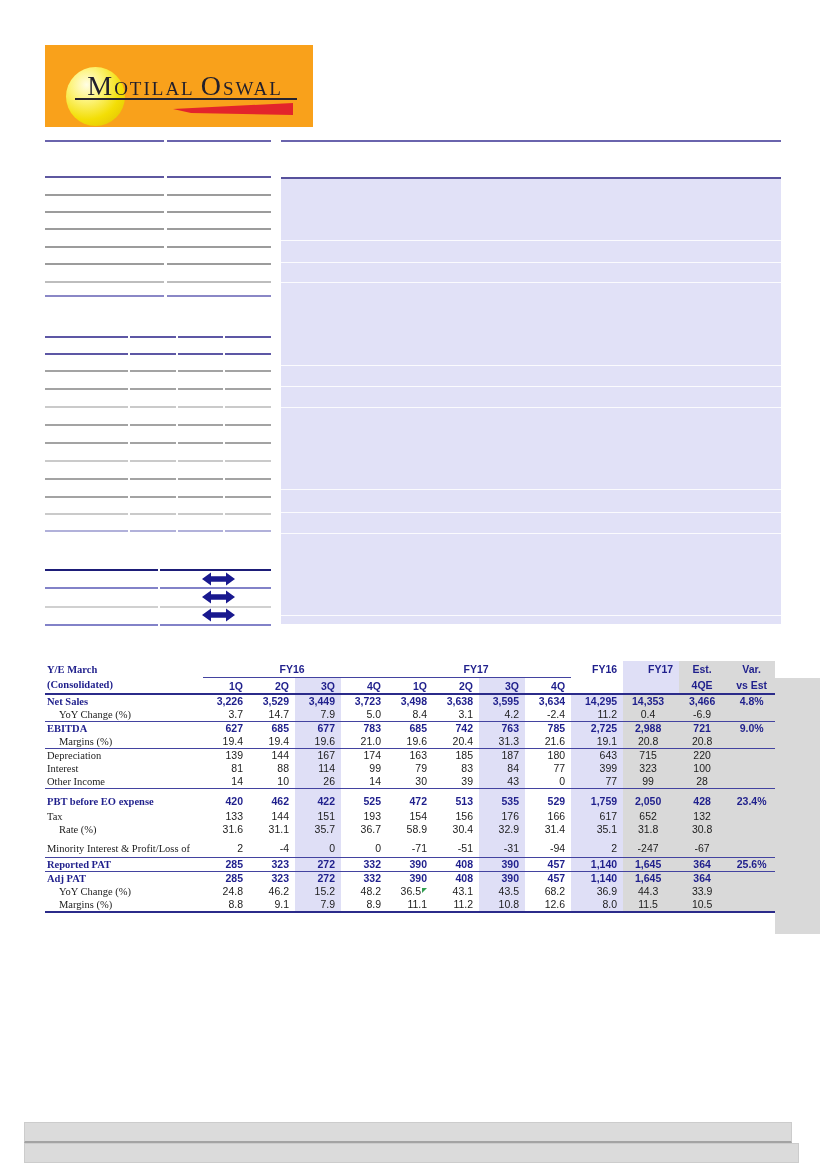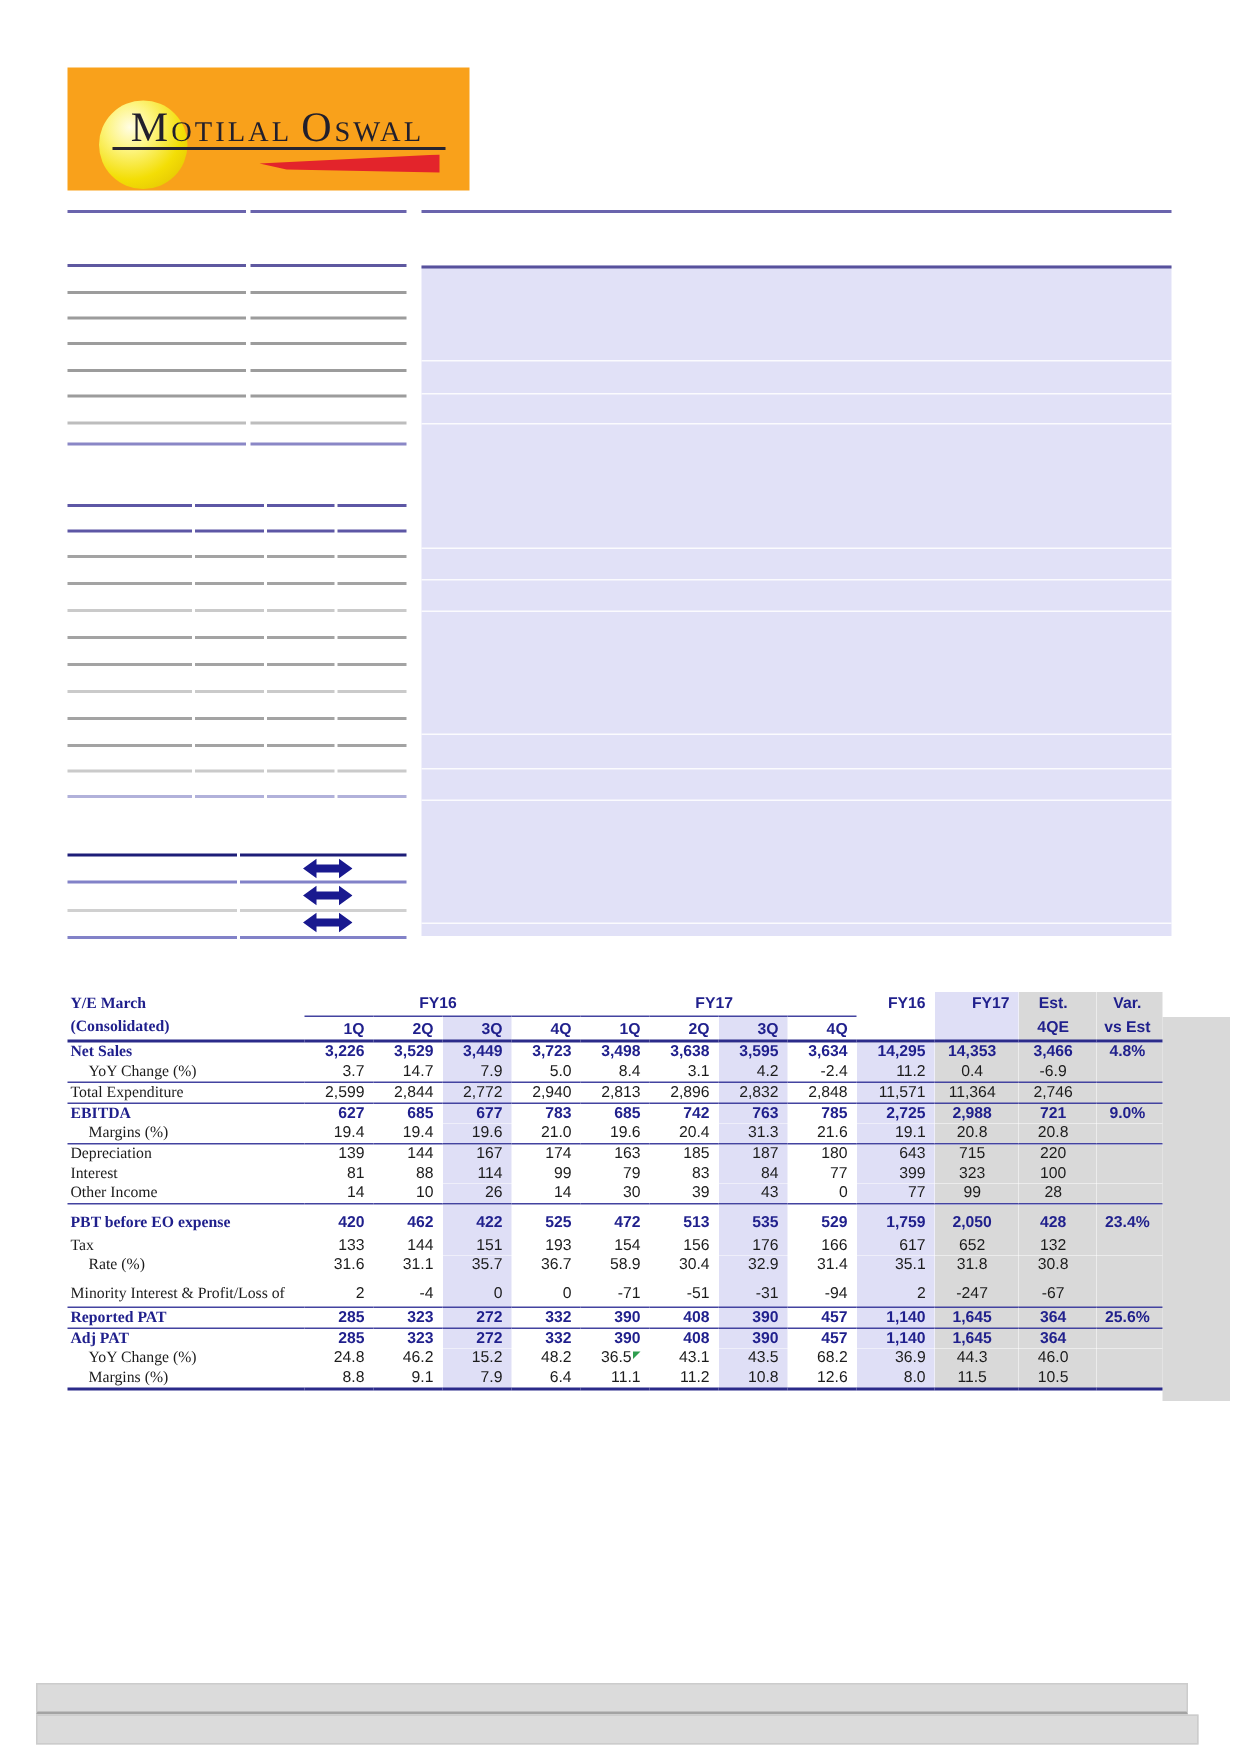--- a/index.html
+++ b/index.html
@@ -247,35 +247,20 @@
             <td>5.0</td>
             <td>8.4</td>
             <td>3.1</td>
             <td class="lav">4.2</td>
             <td>-2.4</td>
             <td class="lav">11.2</td>
             <td class="gry">0.4</td>
             <td class="gry">-6.9</td>
             <td class="gry var-col"></td>
           </tr>
-          <tr class="line-below ">
-            <td class="lbl">Total Expenditure</td>
-            <td>2,599</td>
-            <td>2,844</td>
-            <td class="lav">2,772</td>
-            <td>2,940</td>
-            <td>2,813</td>
-            <td>2,896</td>
-            <td class="lav">2,832</td>
-            <td>2,848</td>
-            <td class="lav">11,571</td>
-            <td class="gry">11,364</td>
-            <td class="gry">2,746</td>
-            <td class="gry var-col"></td>
-          </tr>
           <tr>
             <td class="lbl nv">EBITDA</td>
             <td class="nv ">627</td>
             <td class="nv ">685</td>
             <td class="nv lav">677</td>
             <td class="nv ">783</td>
             <td class="nv ">685</td>
             <td class="nv ">742</td>
             <td class="nv lav">763</td>
             <td class="nv ">785</td>
@@ -439,29 +424,29 @@
             <td>24.8</td>
             <td>46.2</td>
             <td class="lav">15.2</td>
             <td>48.2</td>
             <td>36.5<span class="cmark"></span></td>
             <td>43.1</td>
             <td class="lav">43.5</td>
             <td>68.2</td>
             <td class="lav">36.9</td>
             <td class="gry">44.3</td>
-            <td class="gry">46.0</td>
+            <td class="gry">33.9</td>
             <td class="gry var-col"></td>
           </tr>
           <tr class="line-below thick ">
             <td class="lbl ind">Margins (%)</td>
             <td>8.8</td>
             <td>9.1</td>
             <td class="lav">7.9</td>
-            <td>6.4</td>
+            <td>8.9</td>
             <td>11.1</td>
             <td>11.2</td>
             <td class="lav">10.8</td>
             <td>12.6</td>
             <td class="lav">8.0</td>
             <td class="gry">11.5</td>
             <td class="gry">10.5</td>
             <td class="gry var-col"></td>
           </tr>
         </tbody>

